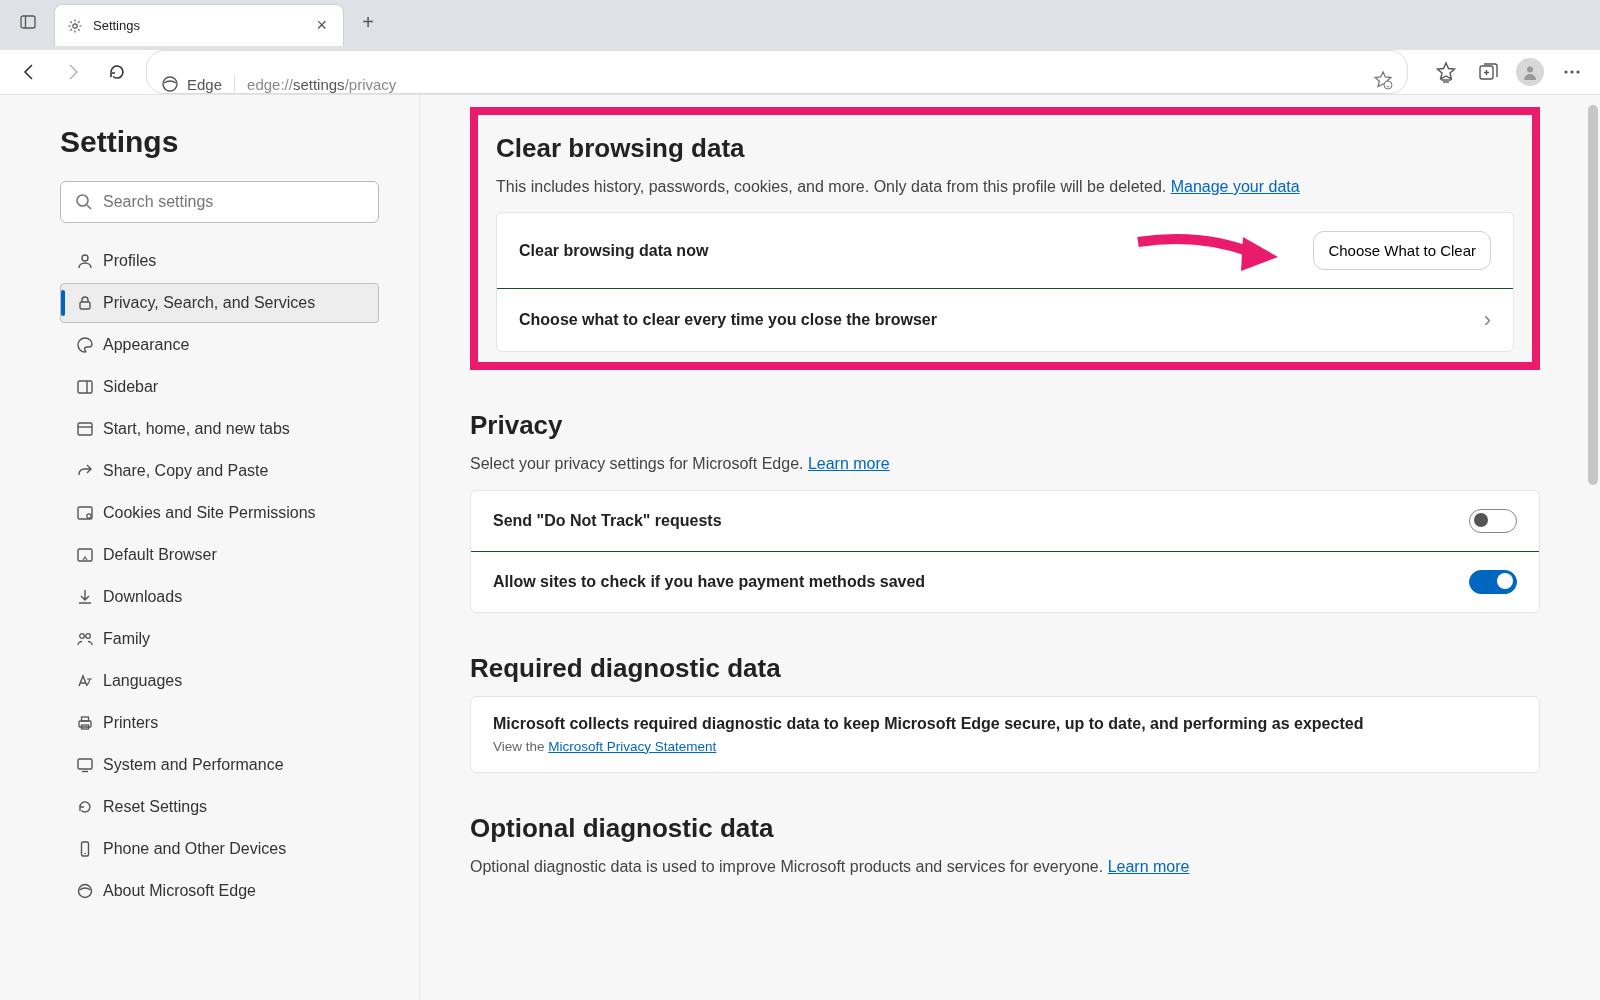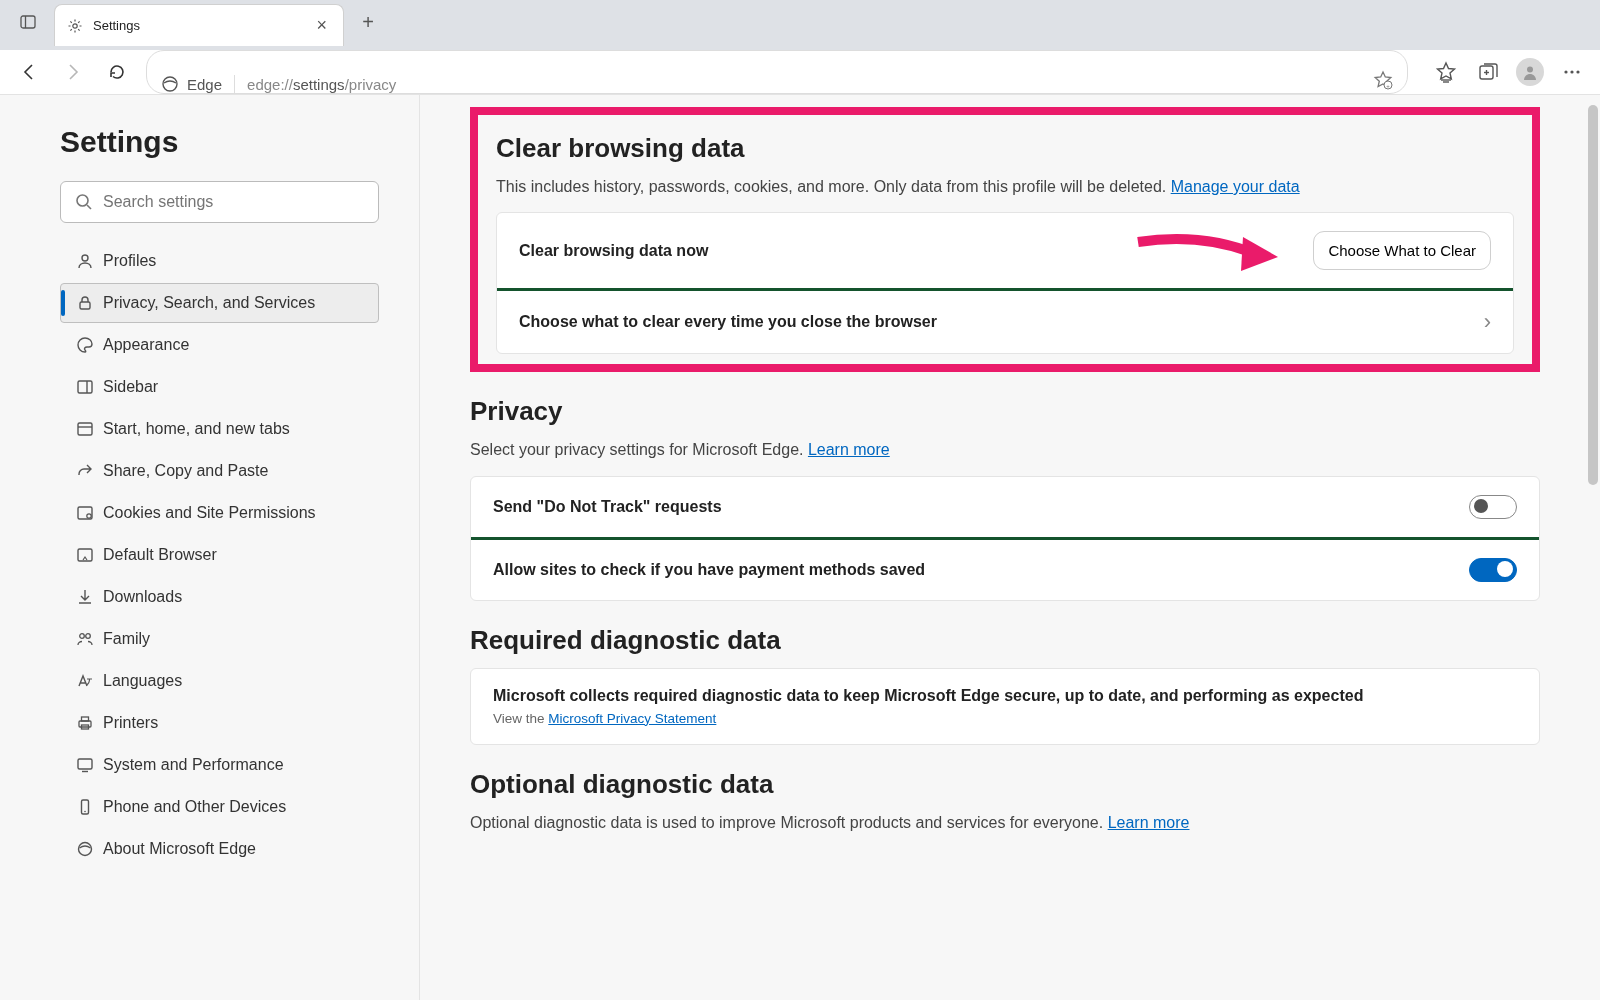--- a/index.html
+++ b/index.html
@@ -33,27 +33,27 @@
 .nav-item .nic { width:20px; height:20px; display:flex; align-items:center; justify-content:center; color:#555; flex-shrink:0;}
 .nav-item.active { background:#ededed; border:1px solid #bfbfbf; position:relative; }
 .nav-item.active::before { content:''; position:absolute; left:0; top:6px; bottom:6px; width:4px; background:#0067c0; border-radius:2px; }
 
 .main { flex:1; padding: 0 60px 30px 50px; overflow-y:auto; position:relative; }
 .highlight-box { border:8px solid #ea1b6a; padding: 10px 18px 10px 18px; margin-top:12px; background:#f7f7f7; position:relative;}
 .sec-title { font-size:26px; font-weight:700; color:#222; margin: 8px 0 12px; }
 .sec-desc { font-size:16px; color:#444; margin-bottom:14px; line-height:1.4;}
 .link { color:#0067c0; text-decoration:underline; cursor:pointer; }
 .card { background:#fff; border:1px solid #e4e4e4; border-radius:6px; }
-.card-row { display:flex; align-items:center; justify-content:space-between; padding:18px 22px; border-bottom:3px solid #14532d; }
+.card-row { display:flex; align-items:center; justify-content:space-between; padding:18px 22px; border-bottom:1px solid #14532d; }
 .card-row:last-child { border-bottom:none; }
 .row-label { font-size:16px; font-weight:600; color:#222; }
 .row-sub { font-size:13.5px; color:#666; margin-top:6px; }
 .choose-btn { border:1px solid #cfcfcf; background:#fff; padding:10px 14px; font-size:15px; border-radius:11px; cursor:pointer; }
 .chev { color:#888; font-size:22px; }
-.section { margin-top: 24px; }
+.section { margin-top: 40px; }
 .toggle { width:48px; height:24px; border-radius:12px; position:relative; cursor:pointer; }
 .toggle.off { background:#fff; border:1.5px solid #888; }
 .toggle.off::after { content:''; position:absolute; width:14px; height:14px; background:#555; border-radius:50%; top:3px; left:4px; }
 .toggle.on { background:#0067c0; border:1.5px solid #0067c0;}
 .toggle.on::after { content:''; position:absolute; width:16px; height:16px; background:#fff; border-radius:50%; top:2px; right:3px; }
 
 .arrow-annot { position:absolute; right:220px; top:14px; pointer-events:none; }
 .arrow-annot svg { width:160px; height:60px; }
 
 .scrollbar-ind { position:absolute; right:2px; top:105px; width:10px; height:380px; background:#c6c6c6; border-radius:5px; }
@@ -269,20 +269,29 @@
           <span>Printers</span>
         </li>
       <li class="nav-item">
           <span class="nic">
             <svg width="18" height="18" viewBox="0 0 18 18">
               <rect x="2" y="3" width="14" height="10" rx="1.5" fill="none" stroke="#555" stroke-width="1.4"></rect>
               <line x1="6" y1="15.5" x2="12" y2="15.5" stroke="#555" stroke-width="1.4"></line>
             </svg>
           </span>
           <span>System and Performance</span>
+        </li>
+      <li class="nav-item">
+          <span class="nic">
+            <svg width="18" height="18" viewBox="0 0 18 18">
+              <path d="M4 9a5 5 0 1 1 1.5 3.5" fill="none" stroke="#555" stroke-width="1.4"></path>
+              <path d="M4 13v-4h4" fill="none" stroke="#555" stroke-width="1.4"></path>
+            </svg>
+          </span>
+          <span>Reset Settings</span>
         </li>
       <li class="nav-item">
           <span class="nic">
             <svg width="18" height="18" viewBox="0 0 18 18">
               <rect x="5.5" y="2" width="7" height="14" rx="1.5" fill="none" stroke="#555" stroke-width="1.4"></rect>
               <circle cx="9" cy="13.5" r="0.8" fill="#555"></circle>
             </svg>
           </span>
           <span>Phone and Other Devices</span>
         </li>

